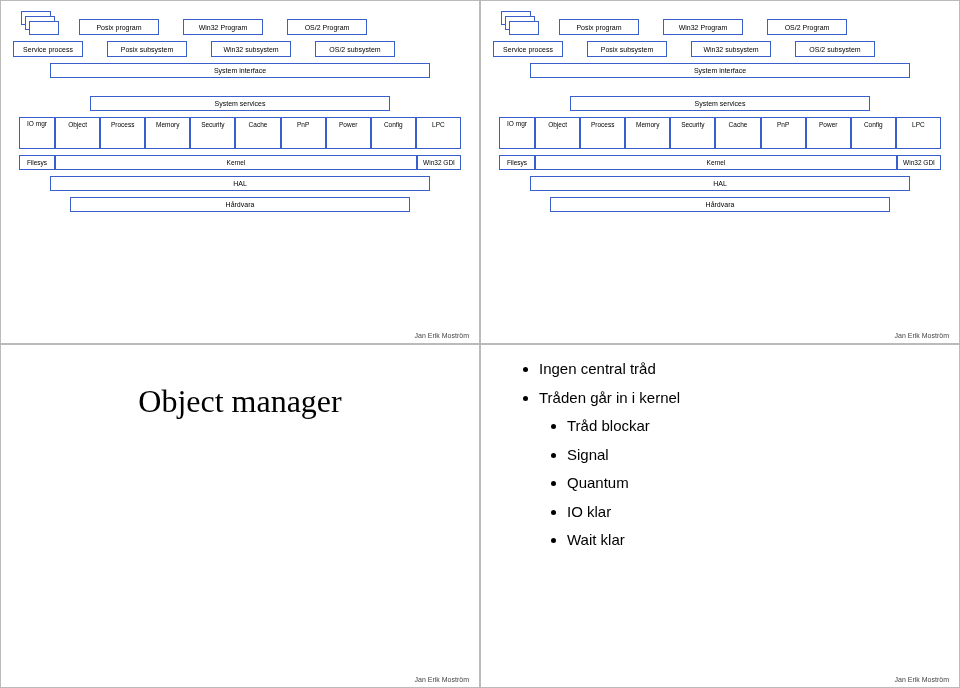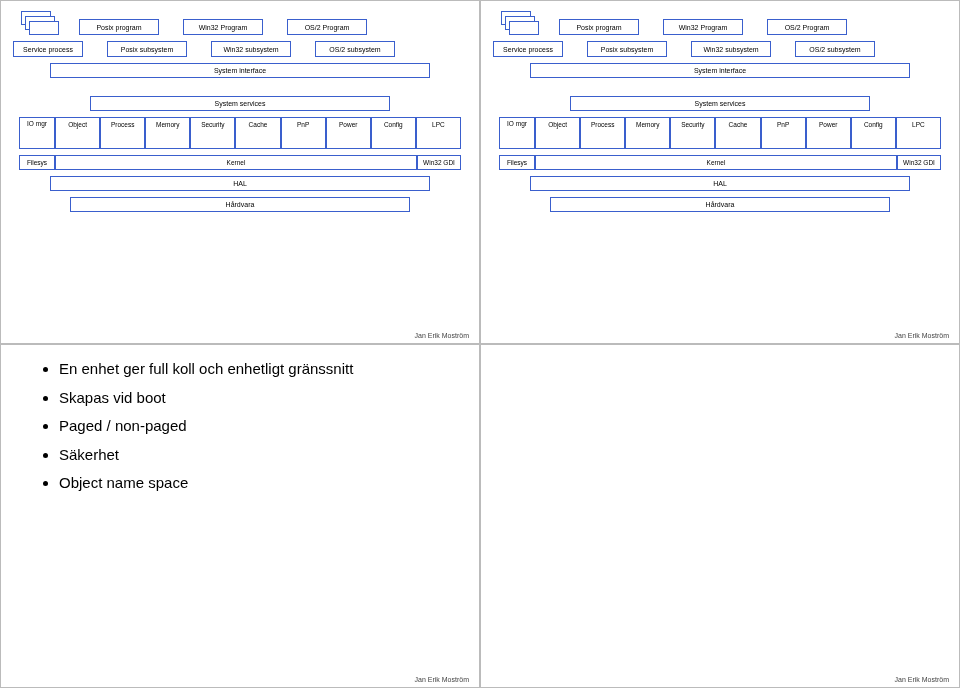--- a/index.html
+++ b/index.html
@@ -169,25 +169,32 @@
       <div class="kcell kmid">Kernel</div>
       <div class="kcell gdi">Win32 GDI</div>
     </div>
     <div class="box wide hal">HAL</div>
     <div class="box wide hw">Hårdvara</div>
   </div>
   <div class="footer">Jan Erik Moström</div>
 </div>
 
 <div class="slide">
+  <h1 class="title">Object manager</h1>
+  <div class="footer">Jan Erik Moström</div>
+</div>
+
+<div class="slide">
   <ul class="bullets">
-    <li>En enhet ger full koll och enhetligt gränssnitt</li>
-    <li>Skapas vid boot</li>
-    <li>Paged / non-paged</li>
-    <li>Säkerhet</li>
-    <li>Object name space</li>
+    <li>Ingen central tråd</li>
+    <li>
+      <span>Tråden går in i kernel</span>
+      <ul>
+        <li>Tråd blockar</li>
+        <li>Signal</li>
+        <li>Quantum</li>
+        <li>IO klar</li>
+        <li>Wait klar</li>
+      </ul>
+    </li>
   </ul>
   <div class="footer">Jan Erik Moström</div>
 </div>
 
-<div class="slide">
-  <div class="footer">Jan Erik Moström</div>
-</div>
-
 </body></html>

